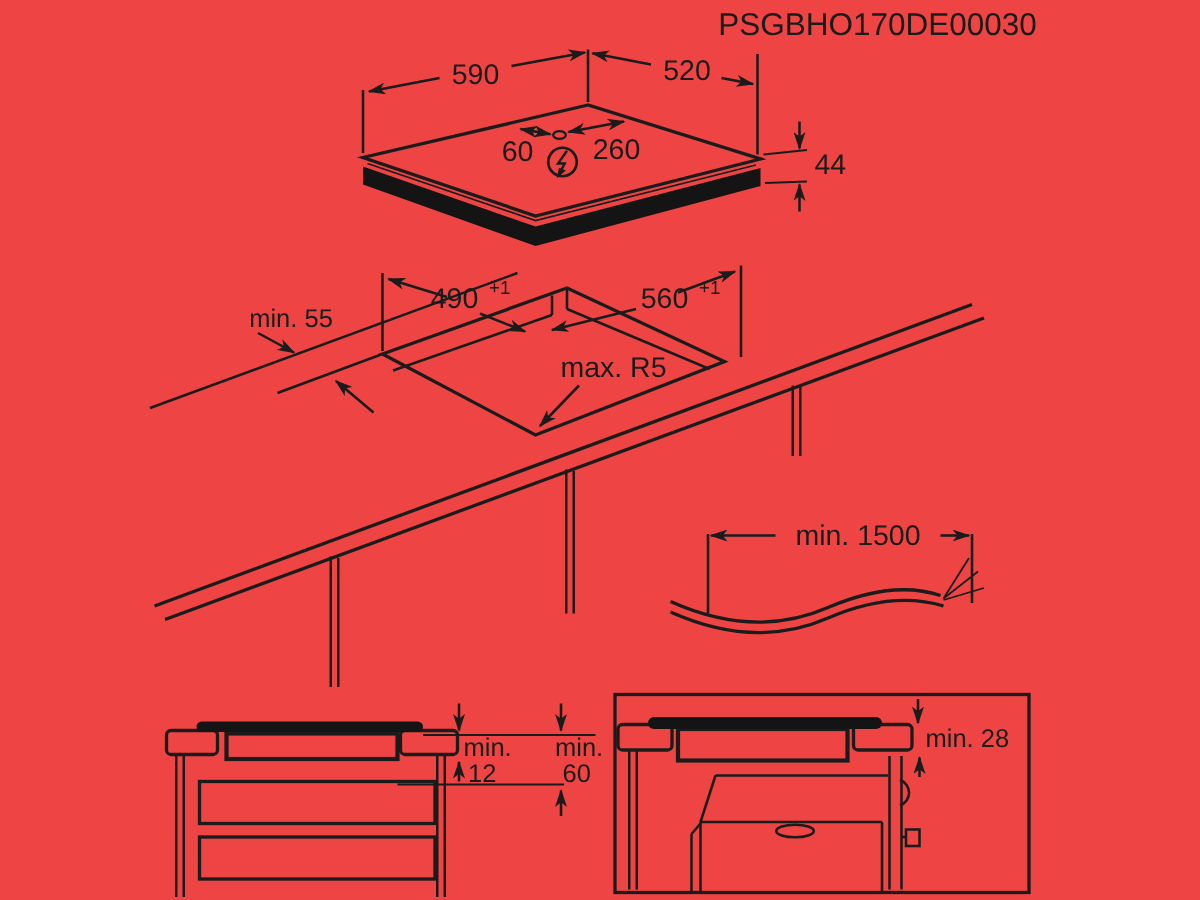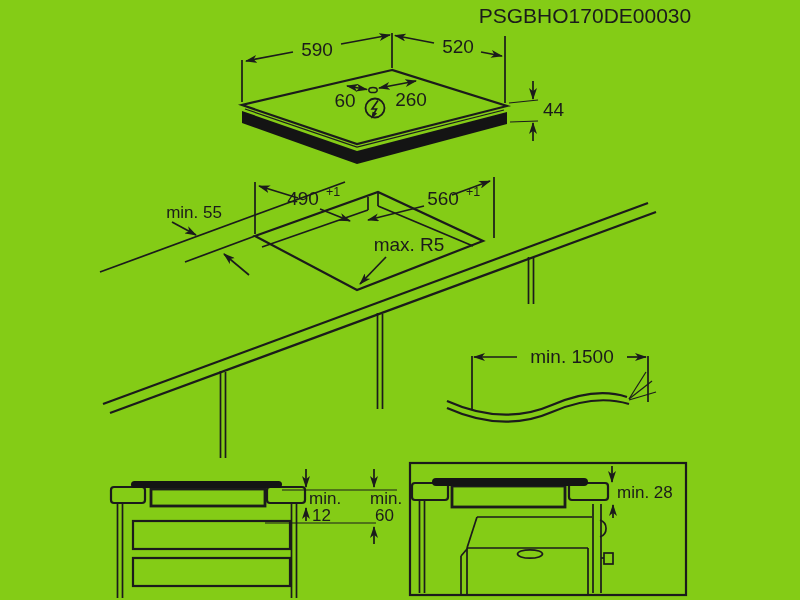--- a/index.html
+++ b/index.html
@@ -1,16 +1,16 @@
 <!DOCTYPE html>
 <html><head>
 <meta charset="utf-8">
 <style>
   html,body{margin:0;padding:0;background:#e8e8e8;}
-  .stage{width:800px;height:600px;background:#84cc16;position:relative;margin:0 auto;
+  .stage{width:800px;height:600px;background:#ef4444;position:relative;margin:0 auto;
          font-family:"Liberation Sans", sans-serif;}
   svg{display:block;}
   text{fill:#1b1b1b;font-family:"Liberation Sans", sans-serif;}
   .ln{stroke:#1b1b1b;fill:none;}
   .thin{stroke-width:1.2;}
   .mid{stroke-width:1.7;}
   .thick{stroke-width:2.2;}
   .xthick{stroke-width:2.8;}
   .dim{font-size:19px;}
   .dimsm{font-size:17px;}

